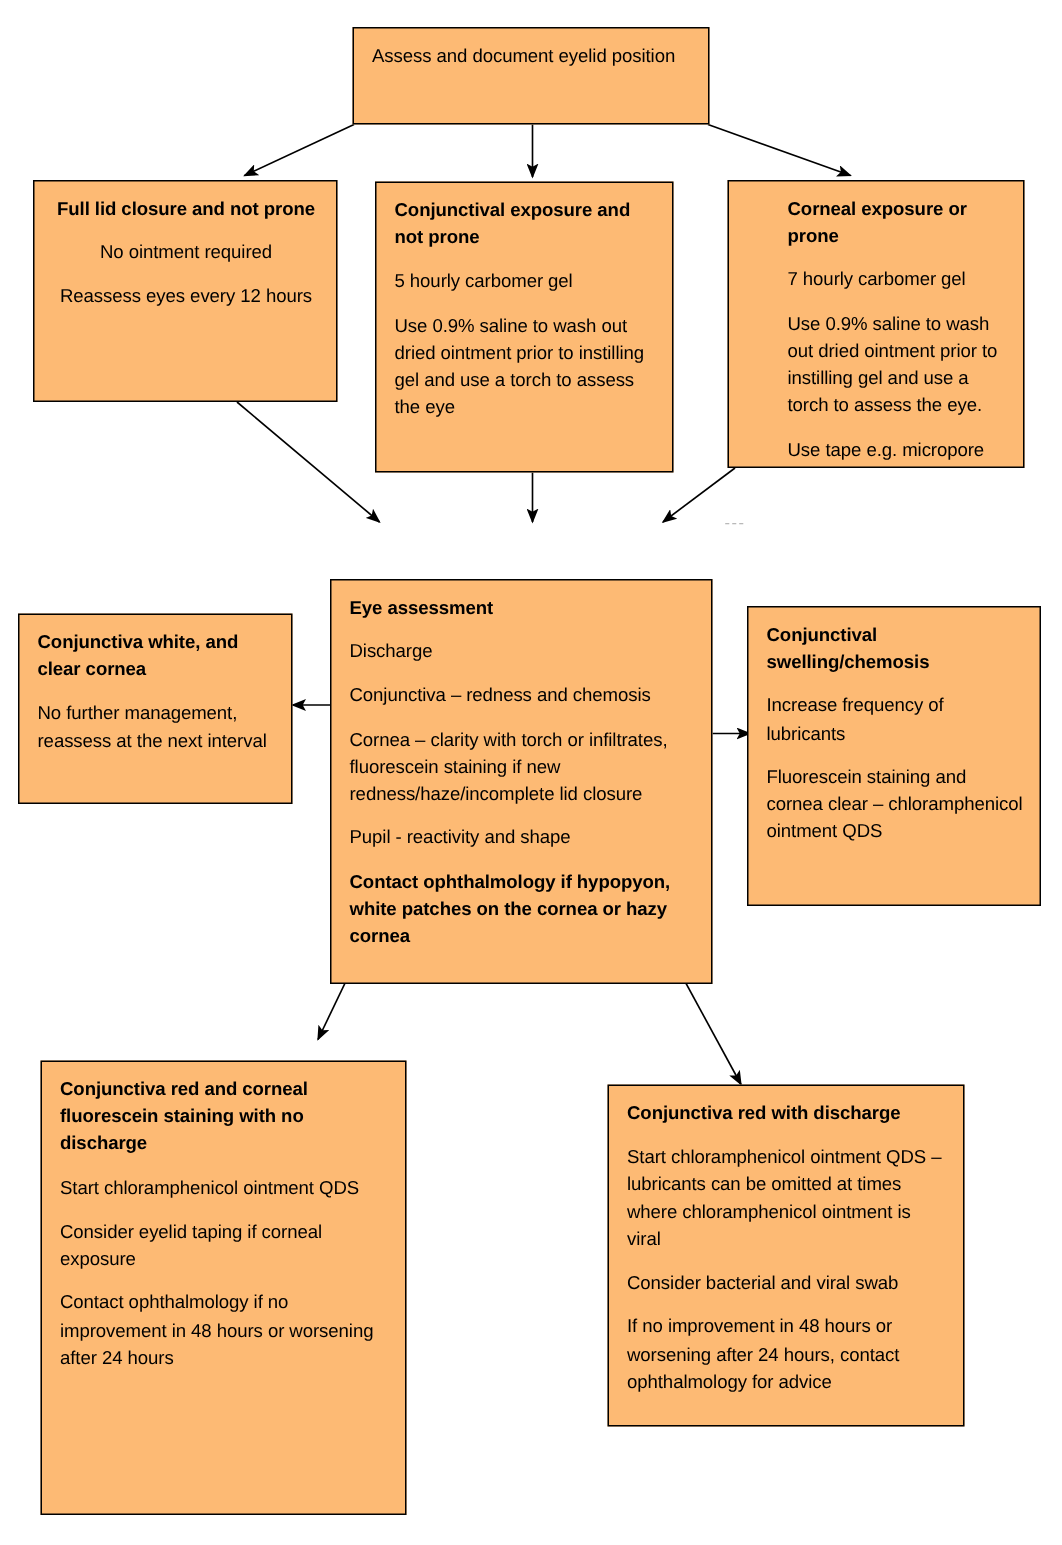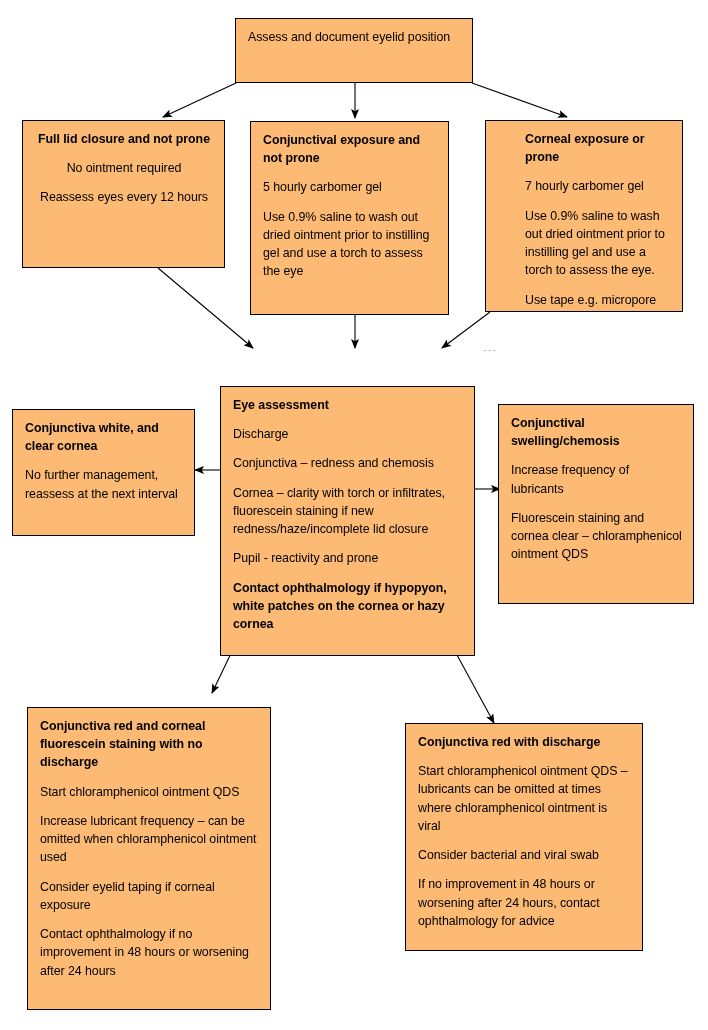--- a/index.html
+++ b/index.html
@@ -114,21 +114,21 @@
         <p>Use tape e.g. micropore</p>
       </div>
   </div>
 
   <div class="node" style="left:220px; top:350px; width:255px; height:270px;margin-top:36px;">
     <div>
         <p class="bold">Eye assessment</p>
         <p>Discharge</p>
         <p>Conjunctiva – redness and chemosis</p>
         <p>Cornea – clarity with torch or infiltrates, fluorescein staining if new redness/haze/incomplete lid closure</p>
-        <p>Pupil - reactivity and prone</p>
+        <p>Pupil - reactivity and shape</p>
         <p class="bold">Contact ophthalmology if hypopyon, white patches on the cornea or hazy cornea</p>
       </div>
   </div>
 
   <div class="node" style="left:12px; top:409px; width:183px; height:127px;">
     <div>
         <p class="bold">Conjunctiva white, and clear cornea</p>
         <p>No further management, reassess at the next interval</p>
       </div>
   </div>
@@ -138,21 +138,20 @@
         <p class="bold">Conjunctival swelling/chemosis</p>
         <p>Increase frequency of lubricants</p>
         <p>Fluorescein staining and cornea clear – chloramphenicol ointment QDS</p>
       </div>
   </div>
 
   <div class="node" style="left:27px; top:707px; width:244px; height:303px;">
     <div>
         <p class="bold">Conjunctiva red and corneal fluorescein staining with no discharge</p>
         <p>Start chloramphenicol ointment QDS</p>
-        <p>Increase lubricant frequency – can be omitted when chloramphenicol ointment used</p>
         <p>Consider eyelid taping if corneal exposure</p>
         <p>Contact ophthalmology if no improvement in 48 hours or worsening after 24 hours</p>
       </div>
   </div>
 
   <div class="node" style="left:405px; top:723px; width:238px; height:228px;">
     <div>
         <p class="bold">Conjunctiva red with discharge</p>
         <p>Start chloramphenicol ointment QDS – lubricants can be omitted at times where chloramphenicol ointment is viral</p>
         <p>Consider bacterial and viral swab</p>

